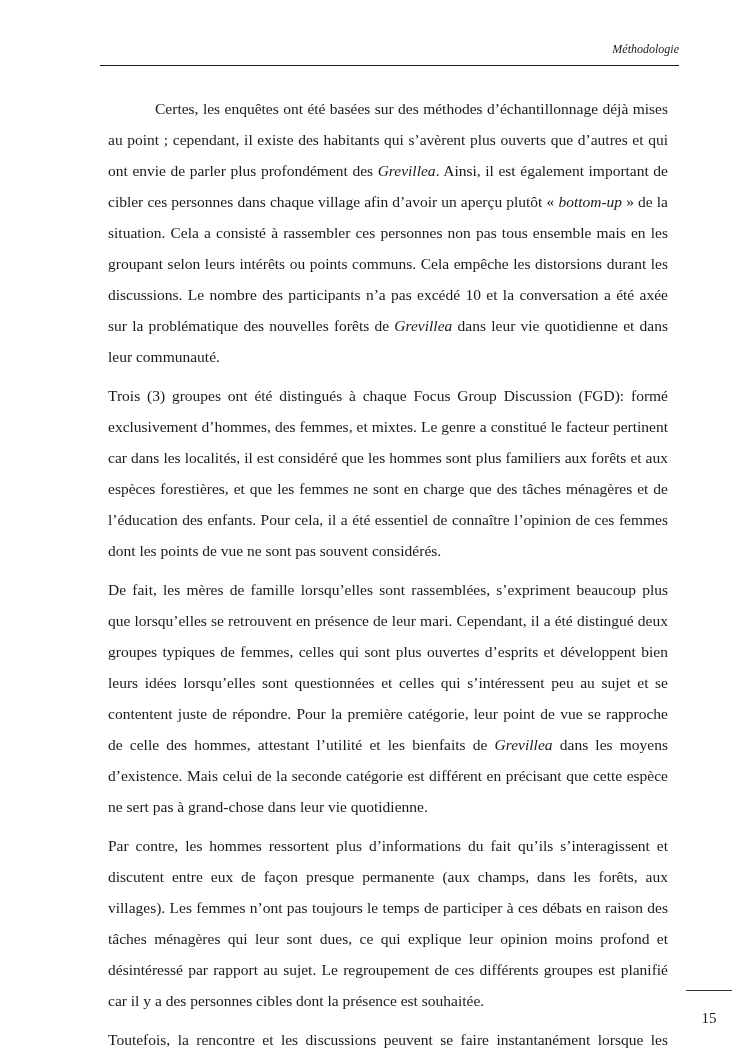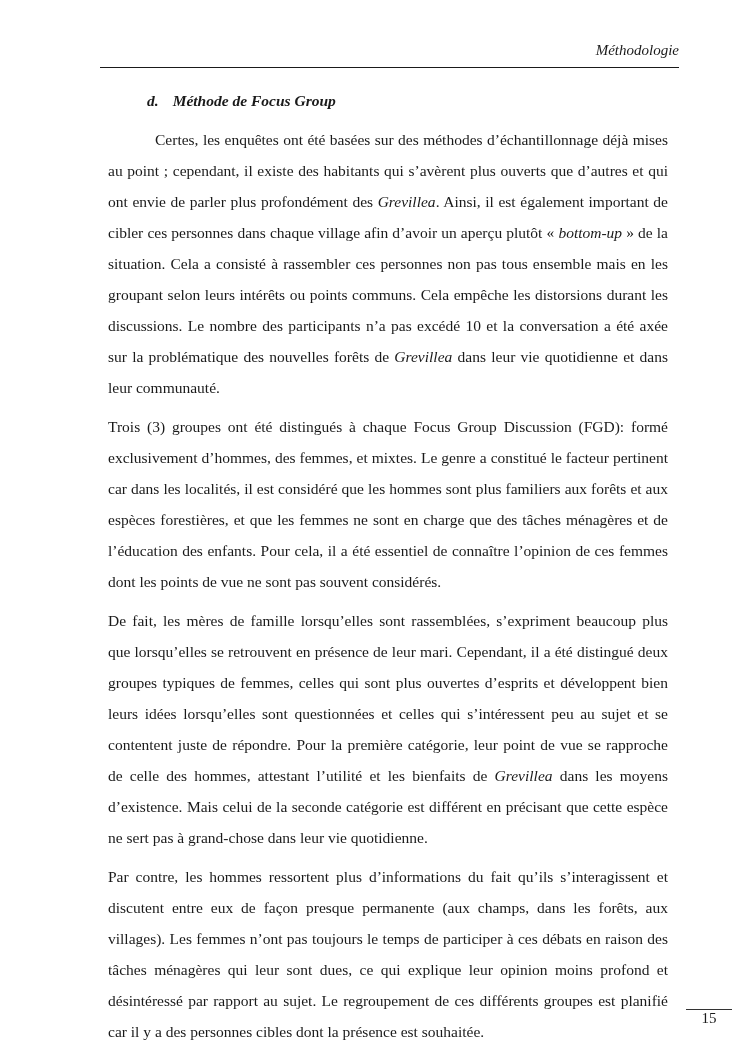--- a/index.html
+++ b/index.html
@@ -16,21 +16,21 @@
     color: #1a1a1a;
     overflow: hidden;
   }
   .running-header {
     position: absolute;
     left: 100px;
     top: 42px;
     width: 579px;
     text-align: right;
     font-style: italic;
-    font-size: 15px;
+    font-size: 12px;
     padding-bottom: 8px;
     border-bottom: 1px solid #1a1a1a;
   }
   .body-text {
     position: absolute;
     left: 100px;
     top: 85px;
     width: 576px;
     font-size: 15.5px;
     line-height: 31px;
@@ -50,37 +50,34 @@
   .para.indent { text-indent: 47px; }
   .it { font-style: italic; }
   .page-footer {
     position: absolute;
     right: 13px;
     bottom: 26px;
     width: 46px;
     border-top: 1px solid #333333;
     text-align: center;
     font-size: 15px;
-    padding-top: 0;
+    padding-top: 19px;
   }
 </style>
 </head>
 <body>
 
 <div class="page">
 
   <div class="running-header">
     <span>Méthodologie</span>
   </div>
 
   <div class="body-text">
 
-    <div class="subheading">
-      <span class="marker">d.</span><span>Méthode de Focus Group</span>
-    </div>
 
     <div id="paras-main">
         <p class="para indent"><span>Certes, les enquêtes ont été basées sur des méthodes d’échantillonnage déjà mises au point ; cependant, il existe des habitants qui s’avèrent plus ouverts que d’autres et qui ont envie de parler plus profondément des </span><span class="it">Grevillea</span><span>. Ainsi, il est également important de cibler ces personnes dans chaque village afin d’avoir un aperçu plutôt « </span><span class="it">bottom-up</span><span> » de la situation. Cela a consisté à rassembler ces personnes non pas tous ensemble mais en les groupant selon leurs intérêts ou points communs. Cela empêche les distorsions durant les discussions. Le nombre des participants n’a pas excédé 10 et la conversation a été axée sur la problématique des nouvelles forêts de </span><span class="it">Grevillea</span><span> dans leur vie quotidienne et dans leur communauté.</span></p>
         <p class="para"><span>Trois (3) groupes ont été distingués à chaque Focus Group Discussion (FGD): formé exclusivement d’hommes,  des femmes, et mixtes. Le genre a constitué le facteur pertinent car dans les localités, il est considéré que les hommes sont plus familiers aux forêts et aux espèces forestières, et que les femmes ne sont en charge que des tâches ménagères et de l’éducation des enfants. Pour cela, il a été essentiel de connaître l’opinion de ces femmes dont les points de vue ne sont pas souvent considérés.</span></p>
         <p class="para"><span>De fait, les mères de famille lorsqu’elles sont rassemblées, s’expriment beaucoup plus que lorsqu’elles se retrouvent en présence de leur mari. Cependant, il a été distingué deux groupes typiques de femmes, celles qui sont plus ouvertes d’esprits et développent bien leurs idées lorsqu’elles sont questionnées et celles qui s’intéressent peu au sujet et se contentent juste de répondre. Pour la première catégorie, leur point de vue se rapproche de celle des hommes, attestant l’utilité et les bienfaits de </span><span class="it">Grevillea</span><span> dans les moyens d’existence. Mais celui de la seconde catégorie est différent en précisant que cette espèce ne sert pas à grand-chose dans leur vie quotidienne.</span></p>
         <p class="para"><span>Par contre, les hommes ressortent plus d’informations du fait qu’ils s’interagissent et discutent entre eux de façon presque permanente (aux champs, dans les forêts, aux villages). Les femmes n’ont pas toujours le temps de participer à ces débats en raison des tâches ménagères qui leur sont dues, ce qui explique leur opinion moins profond et désintéressé par rapport au sujet. Le regroupement de ces différents groupes est planifié car il y a des personnes cibles dont la présence est souhaitée.</span></p>
         <p class="para"><span>Toutefois, la rencontre et les discussions peuvent se faire instantanément  lorsque les habitants se réunissent instinctivement pour parler du sujet </span></p>
       </div>
 
   </div>

